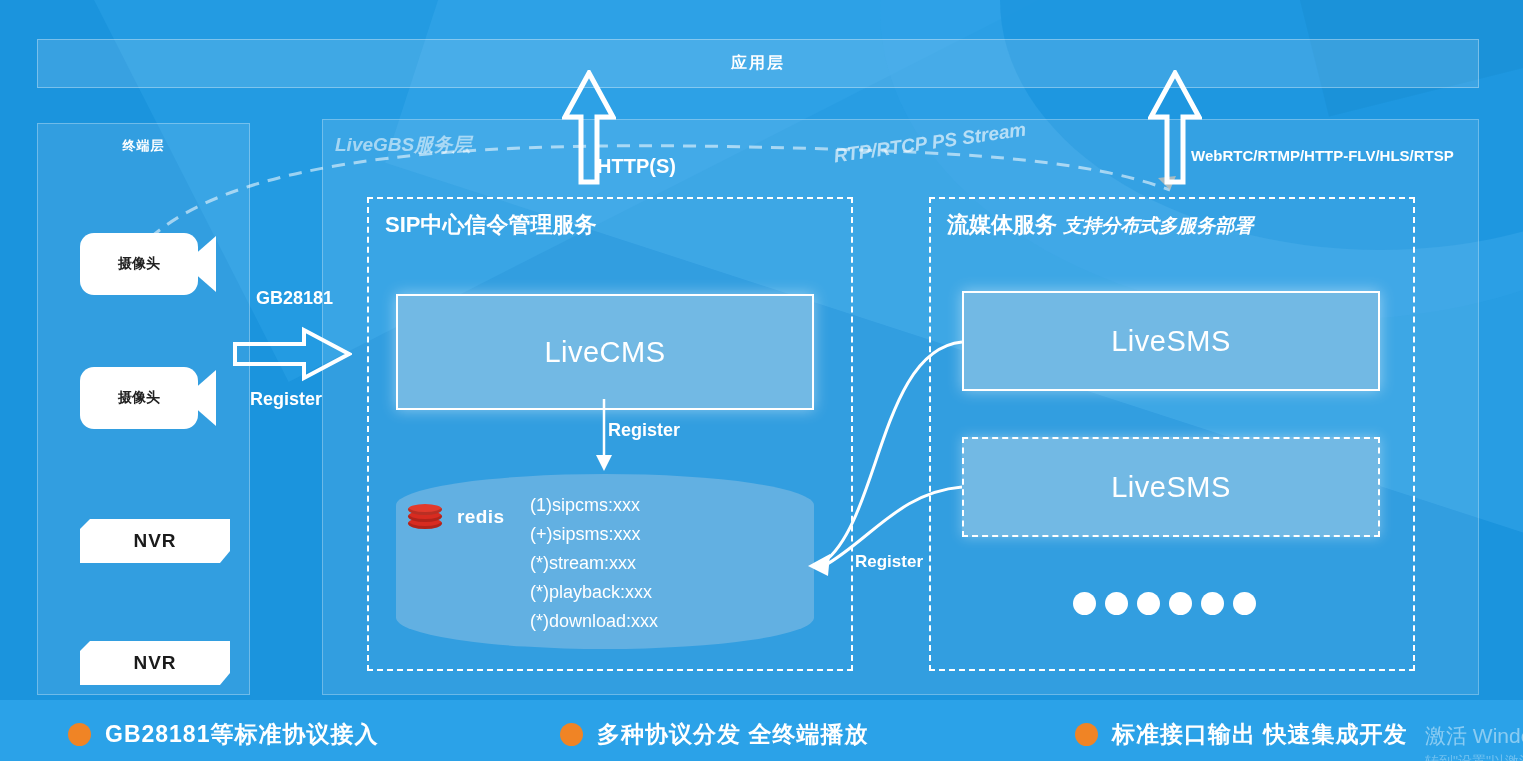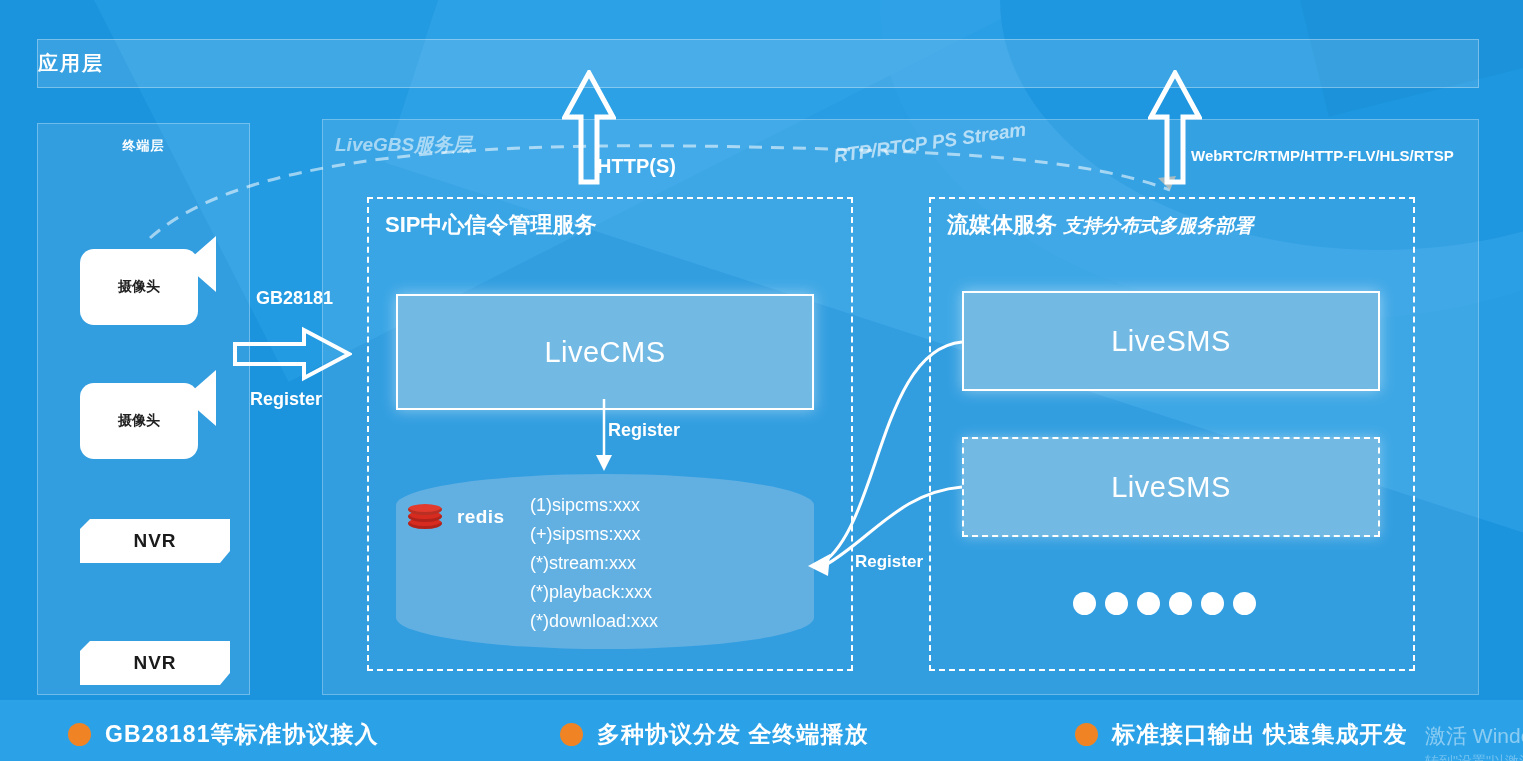--- a/index.html
+++ b/index.html
@@ -63,23 +63,23 @@
     opacity: .55;
   }
 
   
   .app-layer {
     position: absolute;
     left: 37px; top: 39px;
     width: 1442px; height: 49px;
     background: rgba(255,255,255,.13);
     border: 1px solid rgba(255,255,255,.33);
-    display: flex; align-items: center; 
+    display: flex; align-items: center; justify-content: center;
     color: #ffffff;
-    font-size: 20px; font-weight: bold;
+    font-size: 16px; font-weight: bold;
     letter-spacing: 2px;
   }
 
   
   .terminal-layer {
     position: absolute;
     left: 37px; top: 123px;
     width: 213px; height: 572px;
     background: rgba(255,255,255,.10);
     border: 1px solid rgba(255,255,255,.30);
@@ -90,22 +90,22 @@
     color: #ffffff; font-size: 13px; font-weight: bold;
     letter-spacing: 1px;
   }
 
   
   .device-camera {
     position: absolute;
     width: 135px; height: 62px;
   }
   .device-camera .body {
-    position: absolute; left: 0; top: 16px;
-    width: 118px; height: 76px;
+    position: absolute; left: 0; top: 0;
+    width: 118px; height: 62px;
     background: #ffffff;
     border-radius: 14px;
     display: flex; align-items: center; justify-content: center;
     color: #222; font-size: 14px; font-weight: bold;
   }
   .device-camera .lens {
     position: absolute; left: 104px; top: 3px;
     width: 0; height: 0;
     border-top: 28px solid transparent;
     border-bottom: 28px solid transparent;

